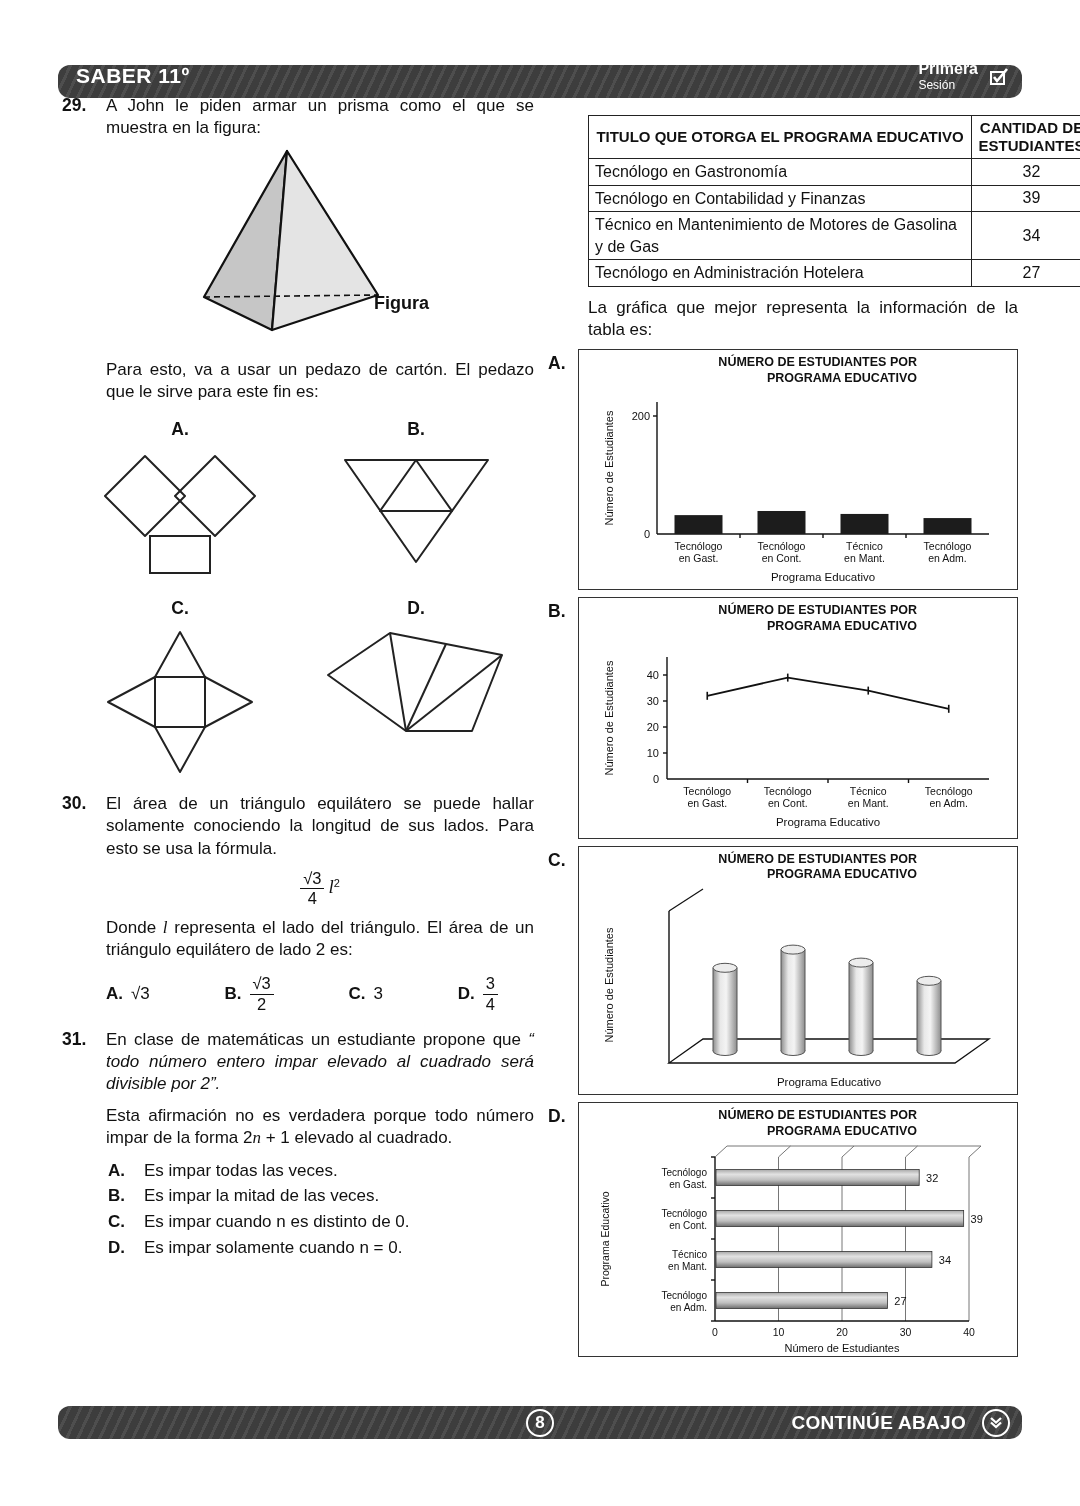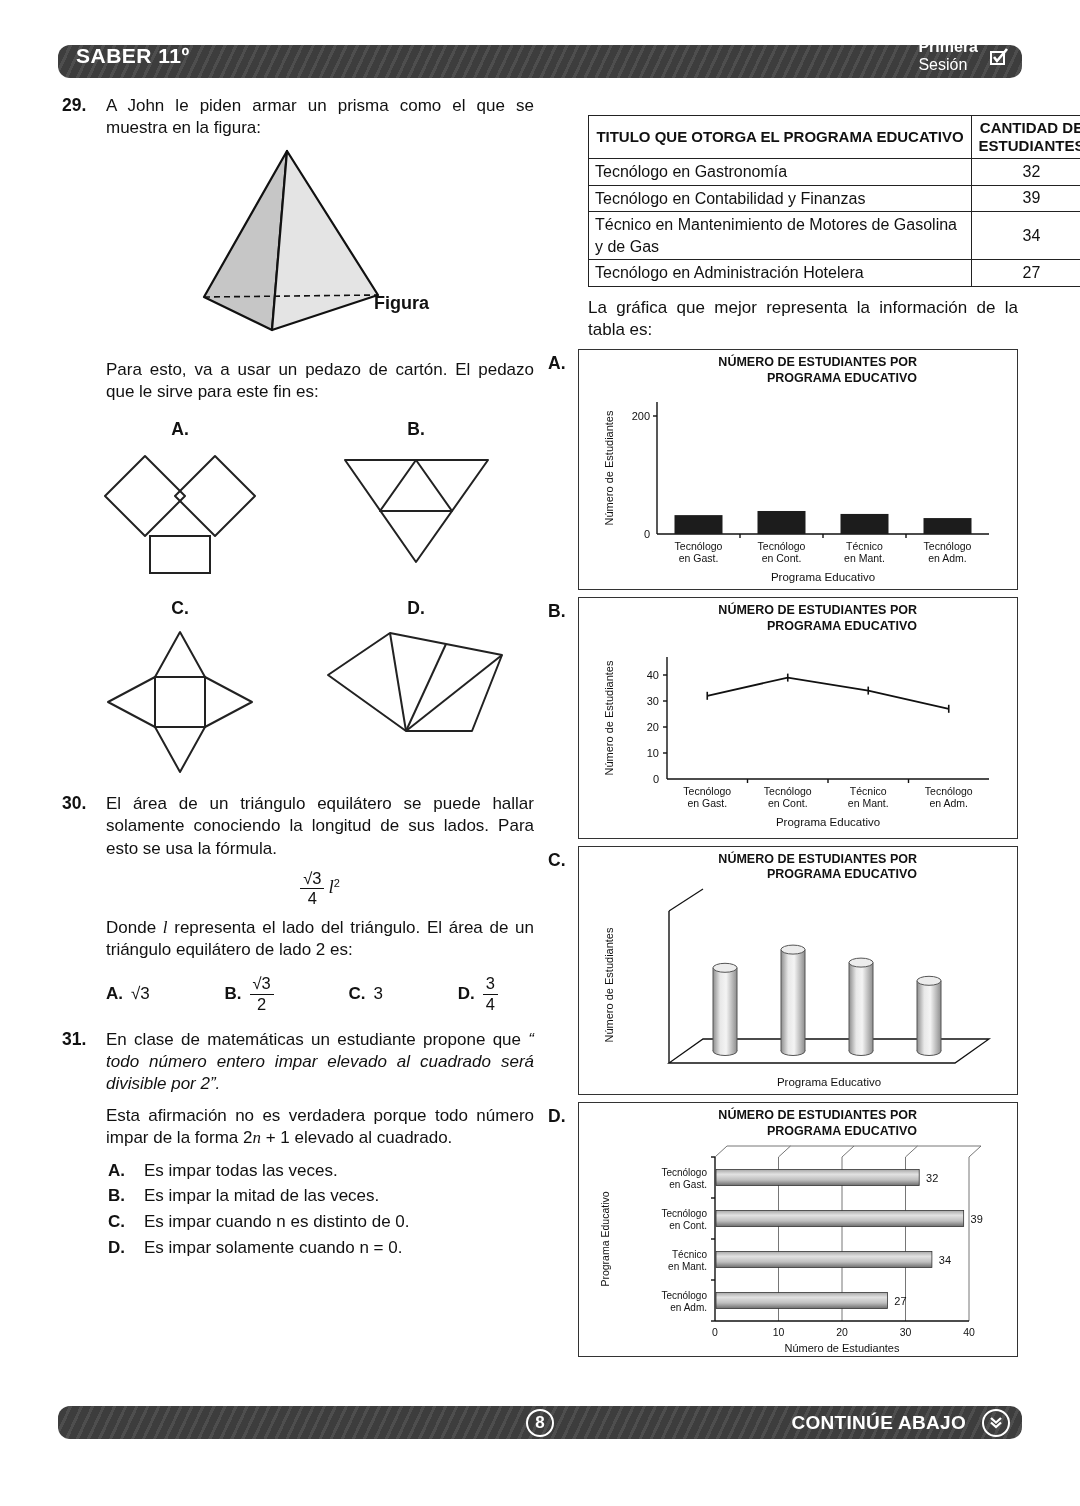--- a/index.html
+++ b/index.html
@@ -3,26 +3,26 @@
 <meta charset="utf-8">
 <style>
   *{margin:0;padding:0;box-sizing:border-box}
   html,body{width:1080px;height:1506px}
   body{background:#fff;font-family:"Liberation Sans",sans-serif;color:#111;position:relative;overflow:hidden}
 
   
   .bar{position:absolute;left:58px;right:58px;height:33px;background:#3d3d3d;
        background-image:repeating-linear-gradient(115deg,rgba(255,255,255,.09) 0 3px,transparent 3px 10px);
        border-radius:12px;display:flex;align-items:center;color:#fff}
-  .header-bar{top:45px;padding:0 12px 12px 18px}
+  .header-bar{top:65px;padding:0 12px 12px 18px}
   .footer-bar{top:1406px;padding:0 12px 0 18px}
   .brand{font-weight:bold;font-size:21px;letter-spacing:.5px}
   .session{margin-left:auto;text-align:left;line-height:1;margin-right:10px}
   .session .s1{display:block;font-weight:bold;font-size:16px}
-  .session .s2{display:block;font-size:16px;margin-top:2px}
+  .session .s2{display:block;font-size:12px;margin-top:2px}
   .icon-box{display:flex;align-items:center}
   .page-circle{position:absolute;left:50%;transform:translateX(-50%);width:28px;height:28px;border:2.4px solid #fff;
        border-radius:50%;display:flex;align-items:center;justify-content:center;font-weight:bold;font-size:17px}
   .footer-right{margin-left:auto;display:flex;align-items:center;gap:16px}
   .continue{font-weight:bold;font-size:19px;letter-spacing:.3px}
   .down-circle{width:28px;height:28px;border:2.4px solid #fff;border-radius:50%;display:flex;align-items:center;justify-content:center}
 
   
   .col-left{position:absolute;left:62px;top:95px;width:472px}
   .col-right{position:absolute;left:546px;top:95px;width:472px}

